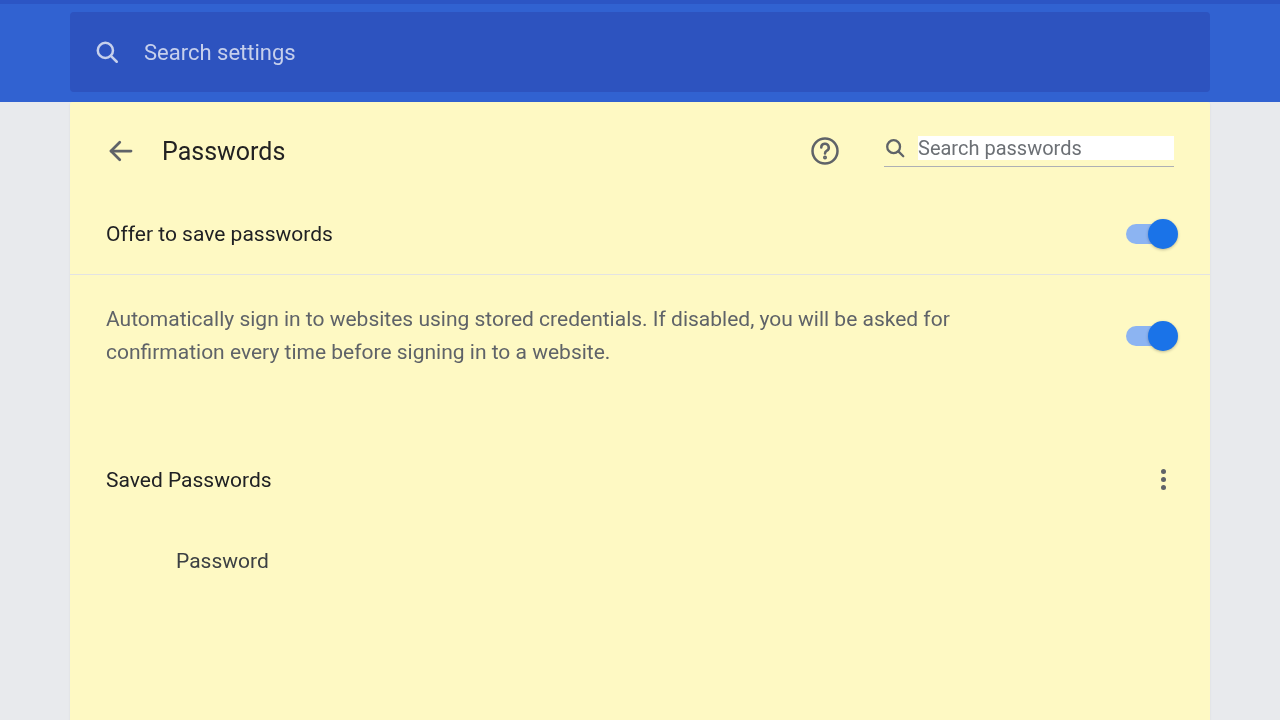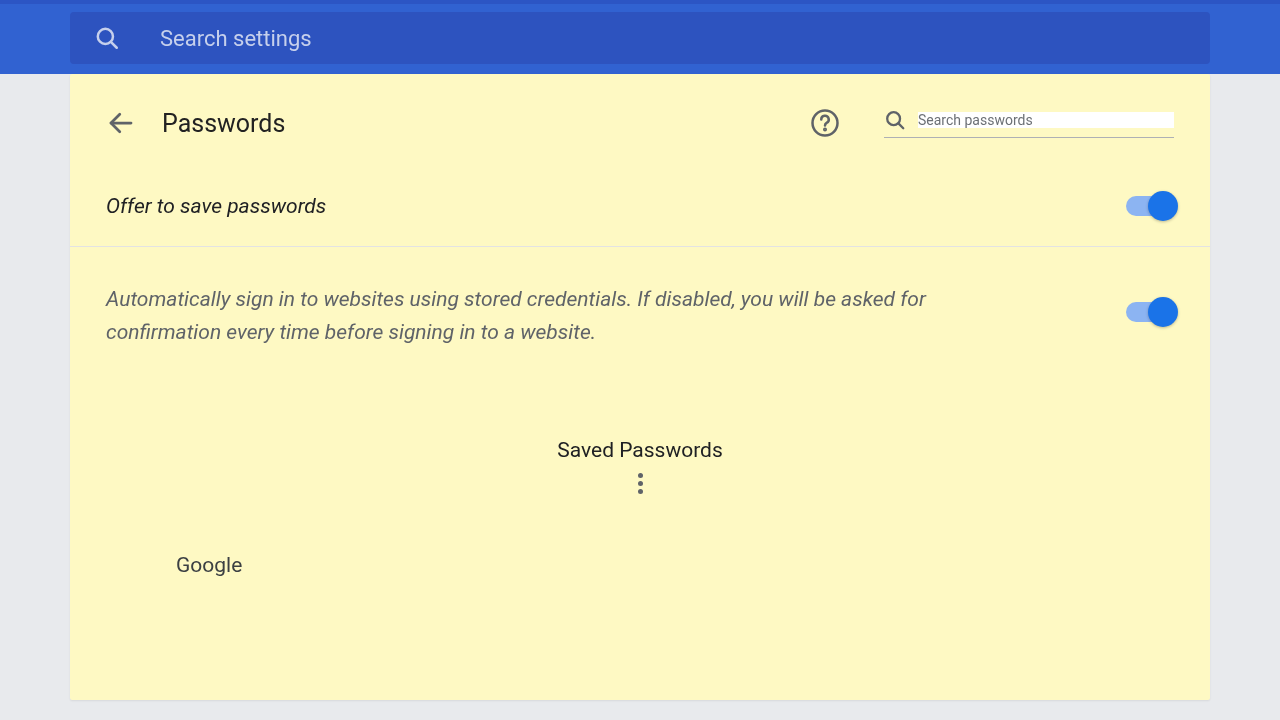--- a/index.html
+++ b/index.html
@@ -14,25 +14,25 @@
       background: #2c55c4;
       height: 4px;
     }
     .header {
       background: #3162d1;
       padding: 8px 70px 10px 70px;
     }
     .search-bar {
       background: #2d53bf;
       border-radius: 4px;
-      height: 52px;
+      height: 80px;
       display: flex;
       align-items: center;
       padding: 0 24px;
-      gap: 40px;
+      gap: 24px;
     }
     .search-bar svg { flex-shrink: 0; }
     .search-bar input {
       background: transparent;
       border: none;
       outline: none;
       color: #d7dff2;
       font-size: 22px;
       flex: 1;
       font-family: inherit;
@@ -73,44 +73,42 @@
       display: flex;
       align-items: center;
       gap: 12px;
       border-bottom: 1px solid #aeb0b4;
       padding-bottom: 6px;
       width: 290px;
     }
     .pwd-search input {
       border: none;
       outline: none;
-      font-size: 14px;
+      font-size: 20px;
       color: #5f6368;
       flex: 1;
       font-family: inherit;
     }
     .pwd-search input::placeholder { color: #6c7075; }
     .setting-row {
       display: flex;
       align-items: center;
       justify-content: flex-start;
       padding: 28px 36px;
       gap: 40px;
-      font-style: italic;
     }
     .setting-row.border-b { border-bottom: 1px solid #e3e3e3; }
     .setting-text { flex: 1; }
     .setting-title {
       font-size: 21px;
       color: #202124;
     }
     .setting-desc {
       font-size: 21px;
       color: #5f6368;
-      margin-top: 8px;
       line-height: 1.55;
       max-width: 880px;
     }
     .toggle {
       position: relative;
       width: 48px;
       height: 20px;
       flex-shrink: 0;
       cursor: pointer;
     }
@@ -136,21 +134,20 @@
       color: #202124;
     }
     .manage-row a { color: #1a73e8; text-decoration: none; cursor: pointer; }
     .saved-section {
       padding: 62px 36px 0 36px;
     }
     .saved-header {
       display: flex;
       align-items: center;
       justify-content: space-between;
-      flex-direction: column;
     }
     .saved-title {
       font-size: 21px;
       color: #202124;
     }
     .overflow-btn {
       border: none;
       background: none;
       cursor: pointer;
       padding: 8px;
@@ -238,18 +235,18 @@
         <div class="saved-title">Saved Passwords</div>
         <button class="overflow-btn">
           <span>
             <div class="overflow-dot"></div>
             <div class="overflow-dot"></div>
             <div class="overflow-dot"></div>
           </span>
         </button>
       </div>
       <div class="table-header">
-        <div class="col-website">Google</div>
+        <div class="col-website">Password</div>
       </div>
     </div>
 
   </div>
 </div>
 
 </body></html>

